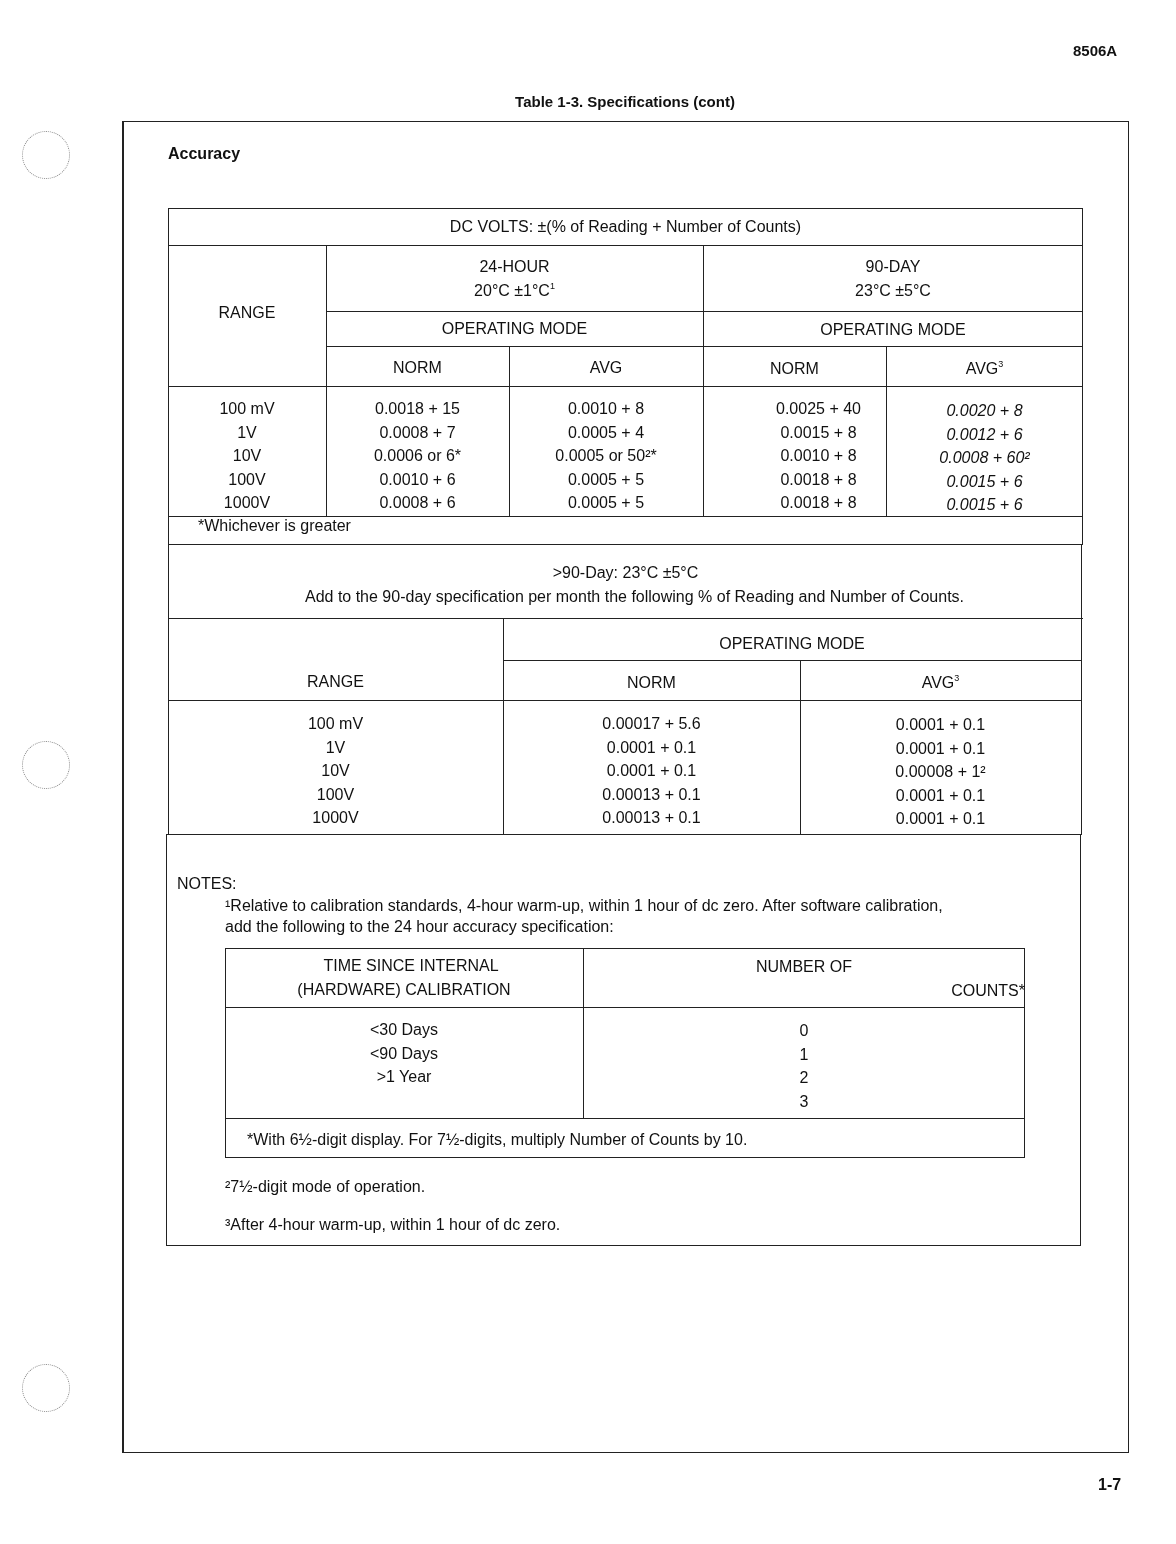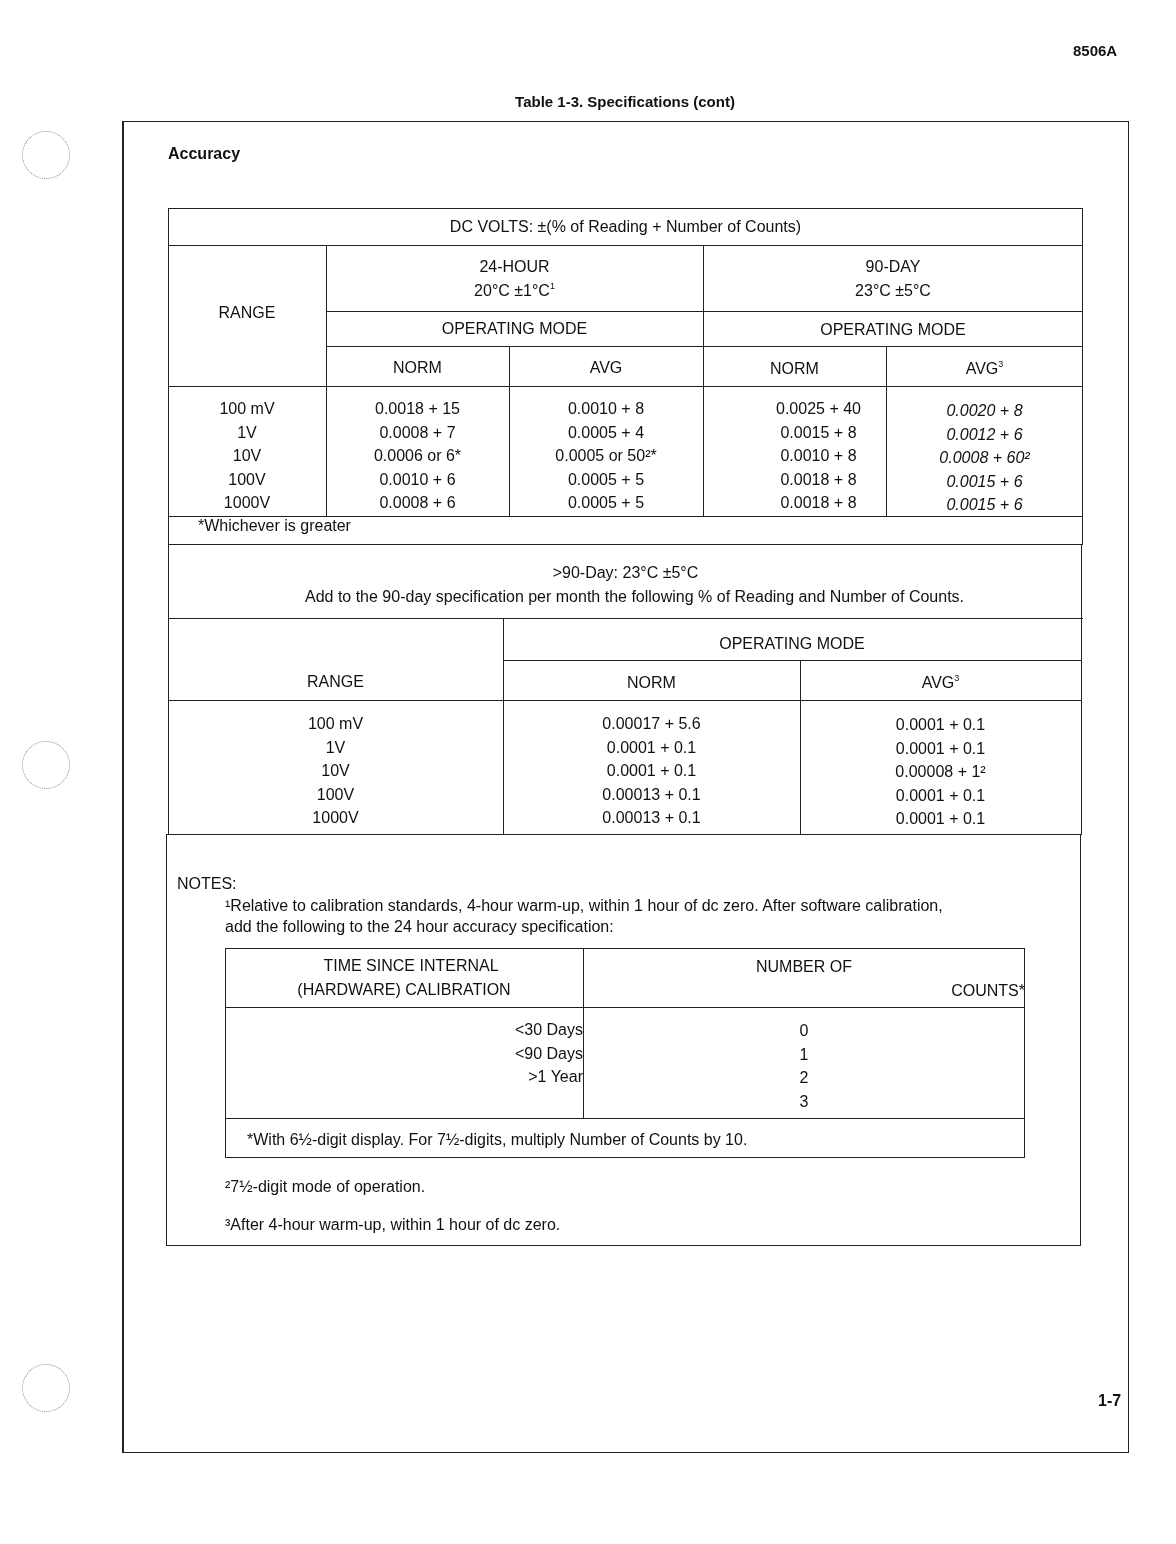--- a/index.html
+++ b/index.html
@@ -2,21 +2,21 @@
 <html><head>
 <meta charset="utf-8">
 <style>
   html, body { margin:0; padding:0; background:#fff; }
   body { width:1176px; height:1544px; position:relative; overflow:hidden;
          font-family:"Liberation Sans", sans-serif; color:#111; }
   .abs { position:absolute; }
   .hole { position:absolute; width:46px; height:46px; border-radius:50%;
           border:1px dotted #888; }
   #doc-id { left:1073px; top:42px; font-size:15px; font-weight:bold; }
-  #page-num { left:1098px; top:1392px; font-size:16px; font-weight:bold; }
+  #page-num { left:1098px; top:1476px; font-size:16px; font-weight:bold; }
   #table-title { left:0; width:1250px; top:93px; text-align:center; font-size:15px; font-weight:bold; }
   #outer-frame { left:122px; top:121px; width:1004px; height:1330px; border:1.5px solid #222; border-left-width:2px; }
   #accuracy { left:168px; top:145px; font-size:16px; font-weight:bold; }
 
   .grid { position:absolute; border:1.5px solid #222; box-sizing:border-box; }
   .cell { position:absolute; box-sizing:border-box; text-align:center; font-size:16px; }
   .vline { position:absolute; width:0; border-left:1.5px solid #222; }
   .hline { position:absolute; height:0; border-top:1.5px solid #222; }
   .col { position:absolute; text-align:center; font-size:16px; line-height:23.5px; }
   sup { font-size:9px; vertical-align:top; position:relative; top:-1px; }
@@ -162,21 +162,21 @@
     <div class="grid" style="left:225px;top:948px;width:800px;height:210px;"></div>
     <div class="vline" style="left:583px;top:948px;height:170px;"></div>
     <div class="hline" style="left:225px;top:1007px;width:800px;"></div>
     <div class="hline" style="left:225px;top:1118px;width:800px;"></div>
 
     <div class="cell" style="left:225px;top:957px;width:358px;margin-left:7px;">TIME SINCE INTERNAL</div>
     <div class="cell" style="left:225px;top:981px;width:358px;">(HARDWARE) CALIBRATION</div>
     <div class="cell" style="left:583px;top:958px;width:442px;">NUMBER OF</div>
     <div class="cell" style="left:583px;top:982px;width:442px;text-align:right;">COUNTS*</div>
 
-    <div class="col" style="left:225px;top:1018px;width:358px;text-align:right;">
+    <div class="col" style="left:225px;top:1018px;width:358px;">
         <div>&lt;30 Days</div>
         <div>&lt;90 Days</div>
         <div>&gt;1 Year</div>
       </div>
     <div class="col" style="left:583px;top:1019px;width:442px;">
         <div>0</div>
         <div>1</div>
         <div>2</div>
         <div>3</div>
       </div>

